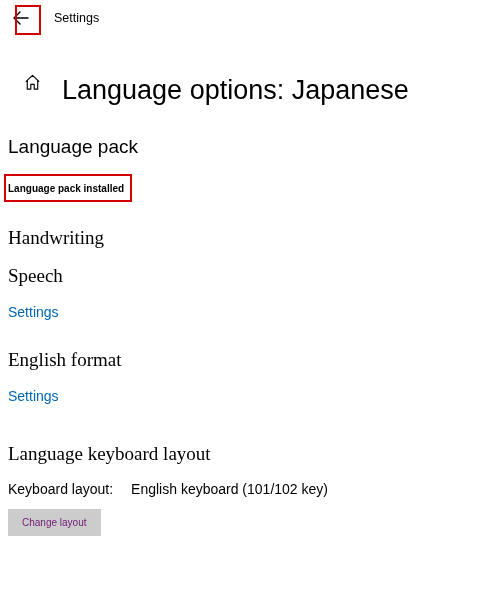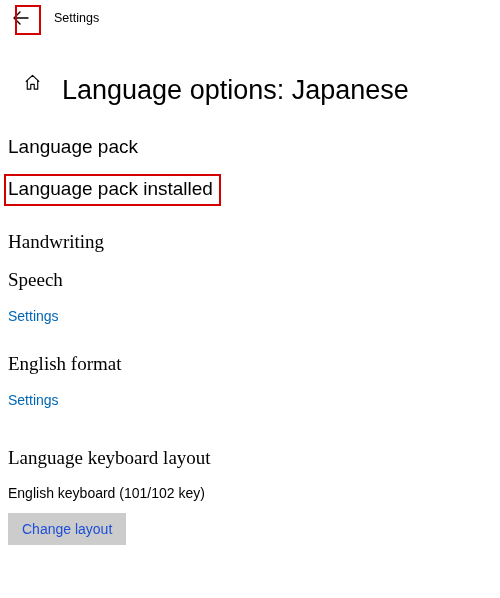--- a/index.html
+++ b/index.html
@@ -64,23 +64,24 @@
     font-size: 19px;
     font-weight: 400;
     margin-top: 8px;
     margin-bottom: 16px;
   }
   .section-heading.tight {
     margin-top: 15px;
     font-family: Liberation Serif, serif;
   }
   .body-text {
-    font-size: 19px;
+    font-size: 10px;
     margin-bottom: 12px;
     display: inline-block;
+    font-weight: bold;
   }
   .highlight-red-box {
     border: 2px solid #d40000;
     padding: 2px 6px 4px 2px;
     margin-left: -4px;
     display: inline-block;
     margin-bottom: 10px;
   }
   .link {
     color: #0066b4;
@@ -93,24 +94,24 @@
     display: flex;
     align-items: center;
     font-size: 14px;
     margin-bottom: 12px;
   }
   .kb-label { margin-right: 18px; }
   .btn {
     background: #cccccc;
     border: none;
     padding: 8px 14px;
-    font-size: 14px;
+    font-size: 10px;
     font-family: inherit;
     cursor: pointer;
-    color: #1d4ed8;
+    color: #701a75;
   }
   .spacer { height: 10px; }
 </style>
 </head>
 <body>
 
 <div class="topbar">
   <div class="back-btn">
     <svg width="18" height="18" viewBox="0 0 18 18">
       <path d="M8 3 L2 9 L8 15 M2 9 L16 9" stroke="#000" stroke-width="1.4" fill="none" stroke-linecap="round" stroke-linejoin="round"></path>
@@ -141,17 +142,18 @@
   <h2 class="section-heading tight">Speech</h2>
   <span class="link">Settings</span>
 
   <h2 class="section-heading tight">English format</h2>
   <span class="link">Settings</span>
 
   <div class="spacer"></div>
 
   <h2 class="section-heading tight">Language keyboard layout</h2>
   <div class="kb-row">
+    <span class="kb-label">Keyboard layout:</span>
     <span>English keyboard (101/102 key)</span>
   </div>
   <button class="btn">Change layout</button>
 
 </div>
 
 </body></html>

